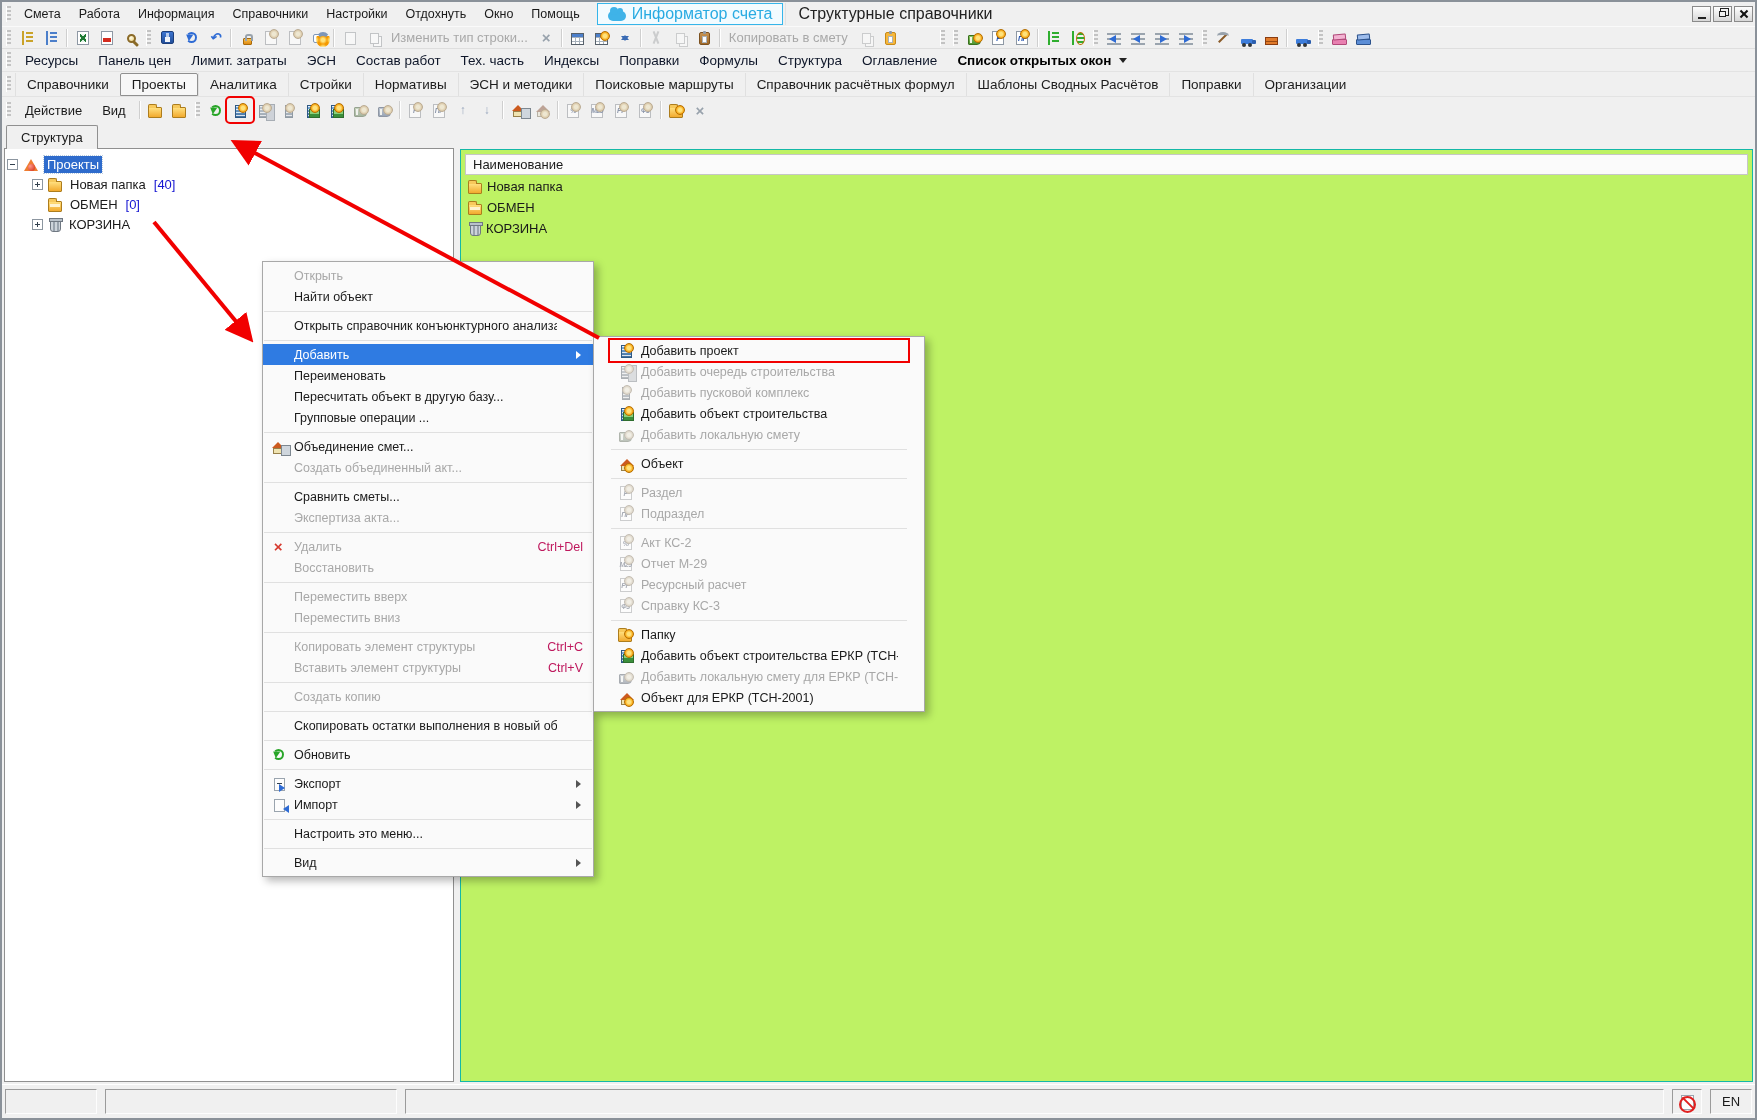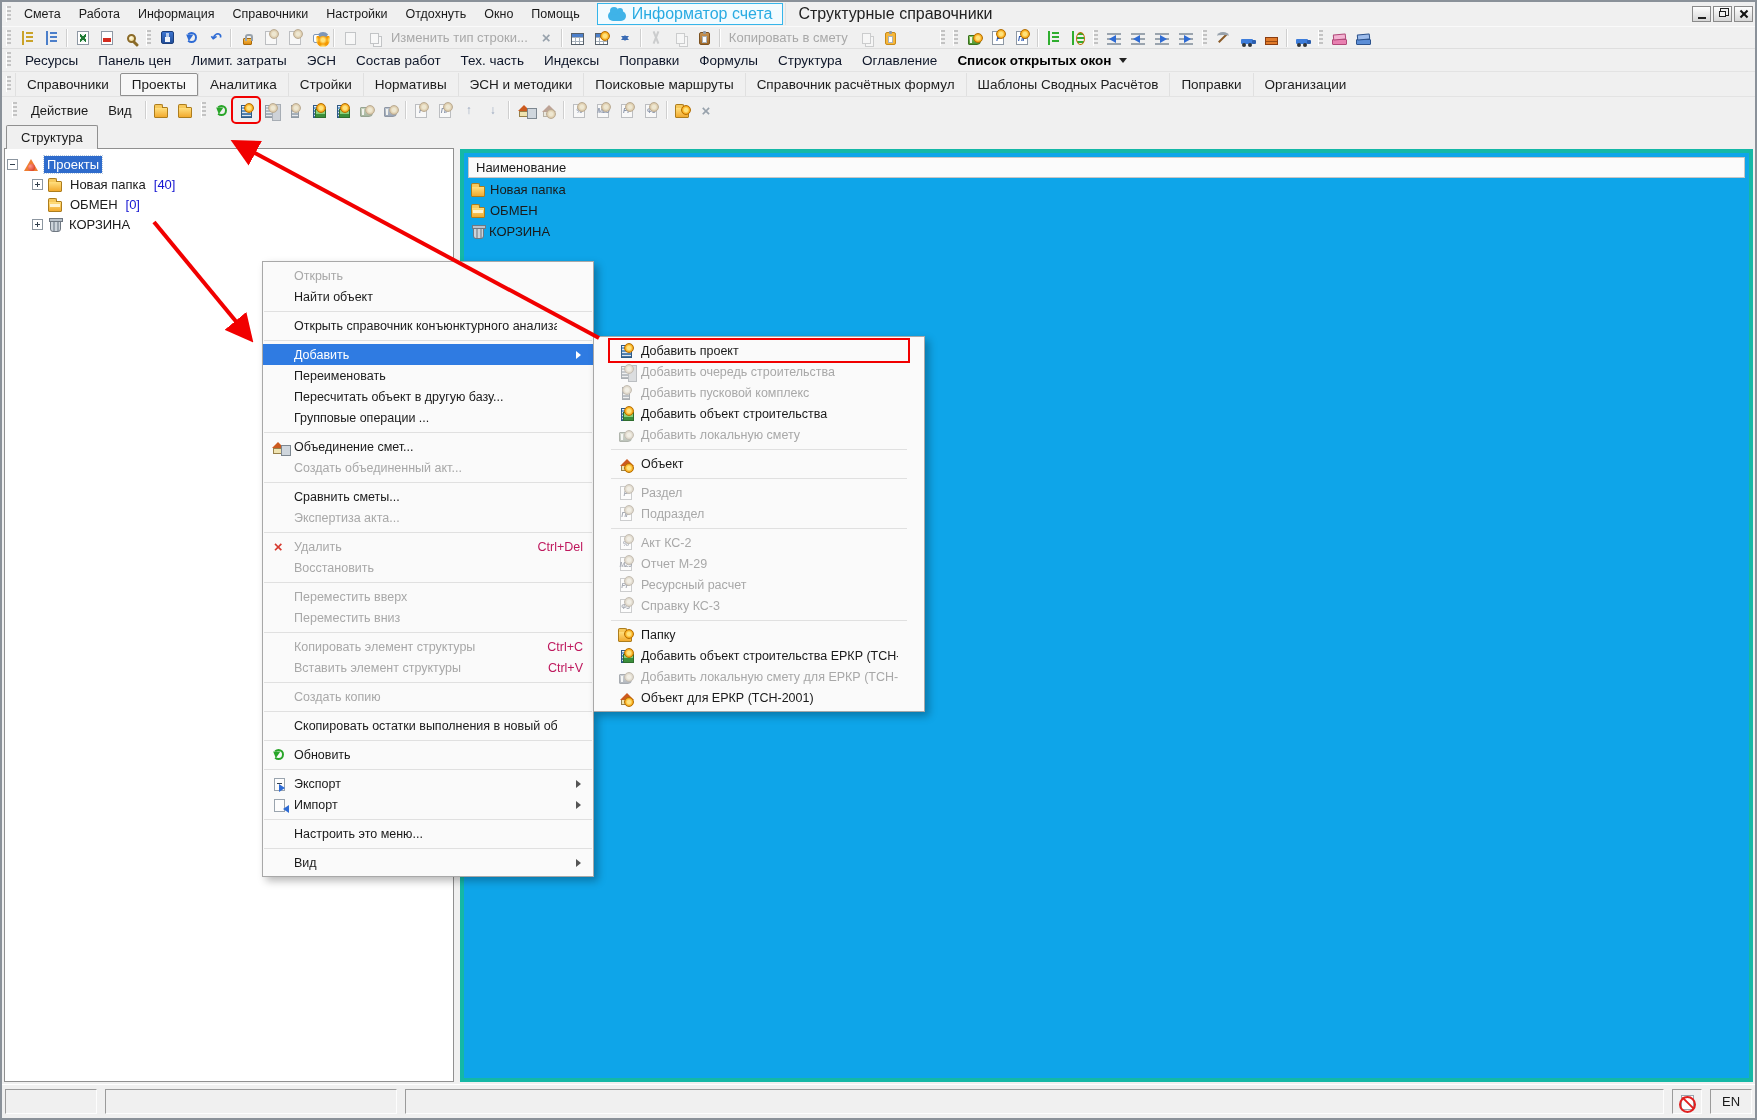--- a/index.html
+++ b/index.html
@@ -36,21 +36,21 @@
   .toolbar1{position:absolute;left:0;right:0;top:24px;height:23px;display:flex;align-items:center;background:#f0f0f0;border-top:1px solid #fafafa;border-bottom:1px solid #dedede}
   .tabs1{position:absolute;left:0;right:0;top:47px;height:23px;display:flex;align-items:center;background:#f0f0f0;border-bottom:1px solid #e3e3e3}
   .dtab{padding:0 10px;font-size:13.5px;color:#0f172a;white-space:nowrap}
   .dtab.open-windows{color:#000000;font-weight:bold;display:flex;align-items:center}
   .dtab.open-windows::after{content:"";margin-left:7px;border:4px solid transparent;border-top:5px solid #222;margin-top:4px}
 
   .tabs2{position:absolute;left:0;right:0;top:70px;height:25px;display:flex;align-items:center;background:#f0f0f0;border-bottom:1px solid #e3e3e3}
   .stab{padding:0 11px;height:23px;display:flex;align-items:center;font-size:13.5px;color:#1c1c1c;border-left:1px solid #e0e0e0;white-space:nowrap}
   .stab.active{border:1px solid #909090;background:#f7f7f7;border-radius:2px 2px 0 0}
 
-  .actionbar{position:absolute;left:6px;right:0;top:95px;height:26px;display:flex;align-items:center;background:#f0f0f0}
+  .actionbar{position:absolute;left:0;right:0;top:95px;height:26px;display:flex;align-items:center;background:#f0f0f0}
   .abmenu{padding:0 10px;font-size:13px;white-space:nowrap}
 
   
   .main{position:absolute;left:0;right:0;top:121px;bottom:34px}
   .leftpane{position:absolute;left:2px;top:0;width:450px;bottom:0}
   .struct-tab{position:absolute;left:2px;top:2px;height:24px;padding:0 14px;display:flex;align-items:center;
               border:1px solid #909090;border-bottom:none;background:#f0f0f0;border-radius:2px 2px 0 0;font-size:13px;z-index:2}
   .treebox{position:absolute;left:0;right:0;top:25px;bottom:2px;background:#fff;border:1px solid #909090;padding:5px 2px}
   .trow{display:flex;align-items:center;height:20px;gap:5px}
   .trow .lbl{white-space:nowrap;padding:1px 3px}
@@ -61,21 +61,21 @@
   .exp::before{content:"";position:absolute;left:2px;right:2px;top:4px;height:1px;background:#33414f}
   .exp.plus::after{content:"";position:absolute;top:2px;bottom:2px;left:4px;width:1px;background:#33414f}
   .exp-space{width:11px;flex:none}
 
   .splitter{position:absolute;left:452px;width:6px;top:0;bottom:0;background:#f0f0f0}
 
   .rightpane{position:absolute;left:458px;right:2px;top:0;bottom:0}
   .rtabs{position:absolute;left:0;right:0;top:2px;height:25px;display:flex;align-items:flex-end;padding-left:6px}
   .rtab{height:22px;display:flex;align-items:center;padding:0 10px;font-size:13px;color:#222;border-right:1px solid #c9c9c9;white-space:nowrap}
   .rtab.active{height:25px;border:1px solid #909090;border-bottom:none;background:#fff;border-radius:2px 2px 0 0;position:relative;z-index:2}
-  .rpanebox{position:absolute;left:0;right:0;top:26px;bottom:2px;background:#0ea5e9;border:4px solid #14b8a6;padding:4px}
+  .rpanebox{position:absolute;left:0;right:0;top:26px;bottom:2px;background:#bef264;border:1px solid #14b8a6;padding:4px}
   .colhdr{height:21px;border:1px solid #c6c6c6;background:#fbfbfb;display:flex;align-items:center;padding-left:7px;font-size:13px}
   .rrow{display:flex;align-items:center;height:20px;gap:5px;padding-left:3px;margin-top:1px}
 
   
   .status{position:absolute;left:0;right:0;bottom:0;height:34px;display:flex;align-items:center;gap:8px;padding:0 3px;background:#f0f0f0;border-top:1px solid #fff}
   .scell{height:25px;border:1px solid;border-color:#9b9b9b #fdfdfd #fdfdfd #9b9b9b;background:#f0f0f0;display:flex;align-items:center;justify-content:center;font-size:12px}
   .sc1{width:92px}.sc2{width:292px}.scfill{flex:1}.scico{width:30px}.scen{width:42px;font-size:13px}
 
   
   .cmenu{position:absolute;left:260px;top:259px;width:332px;background:#fafafa;border:1px solid #a8a8a8;

